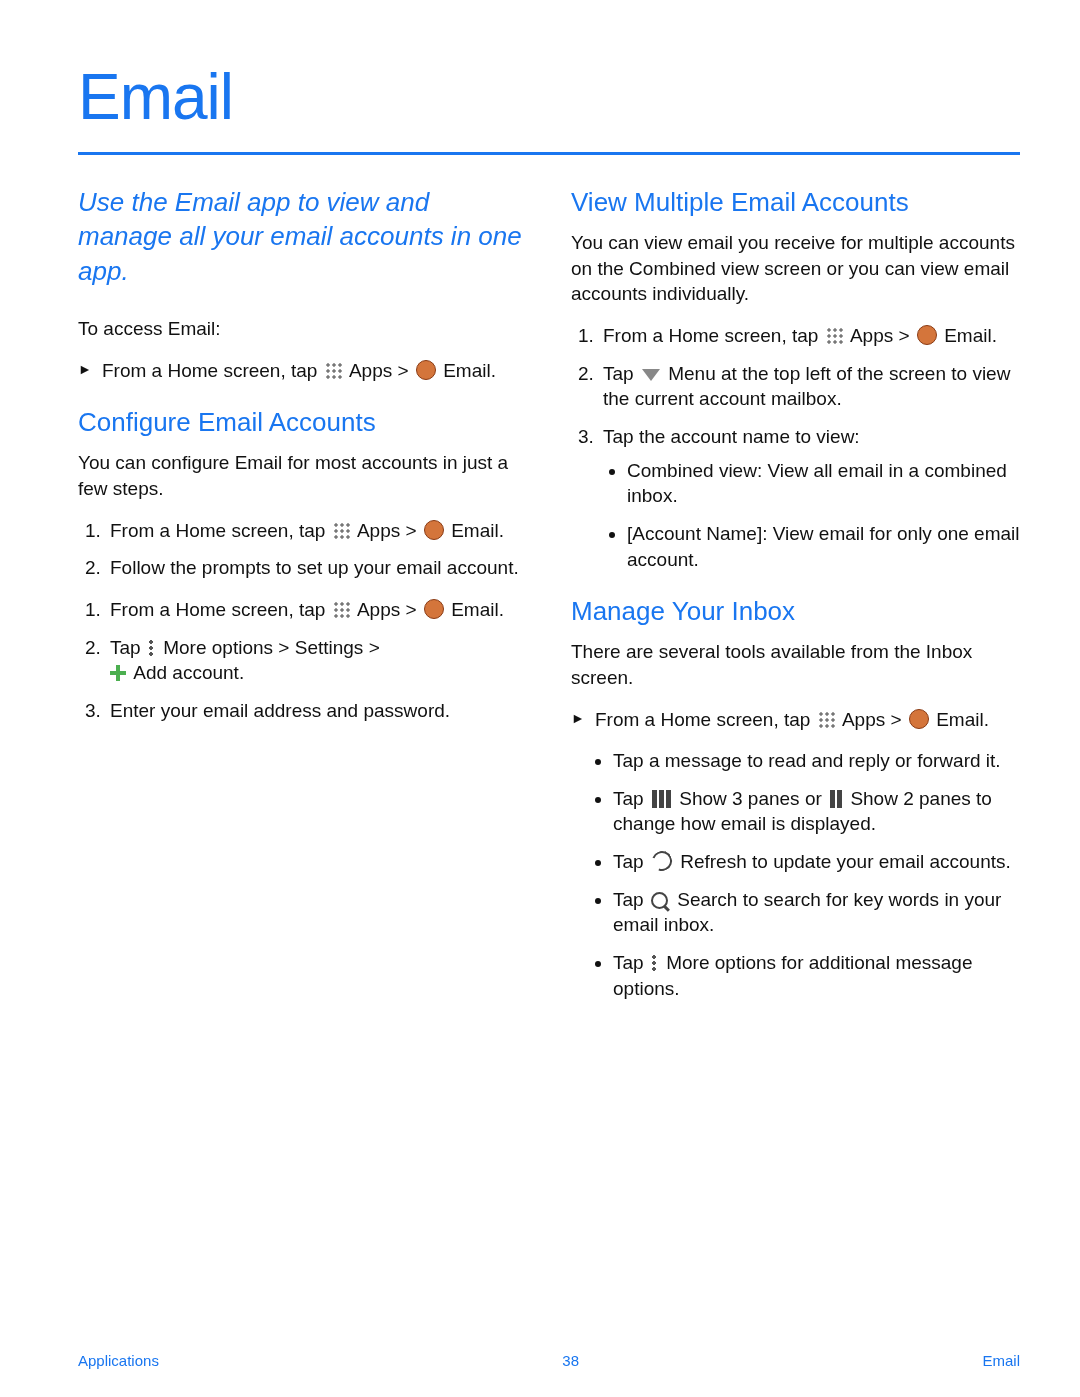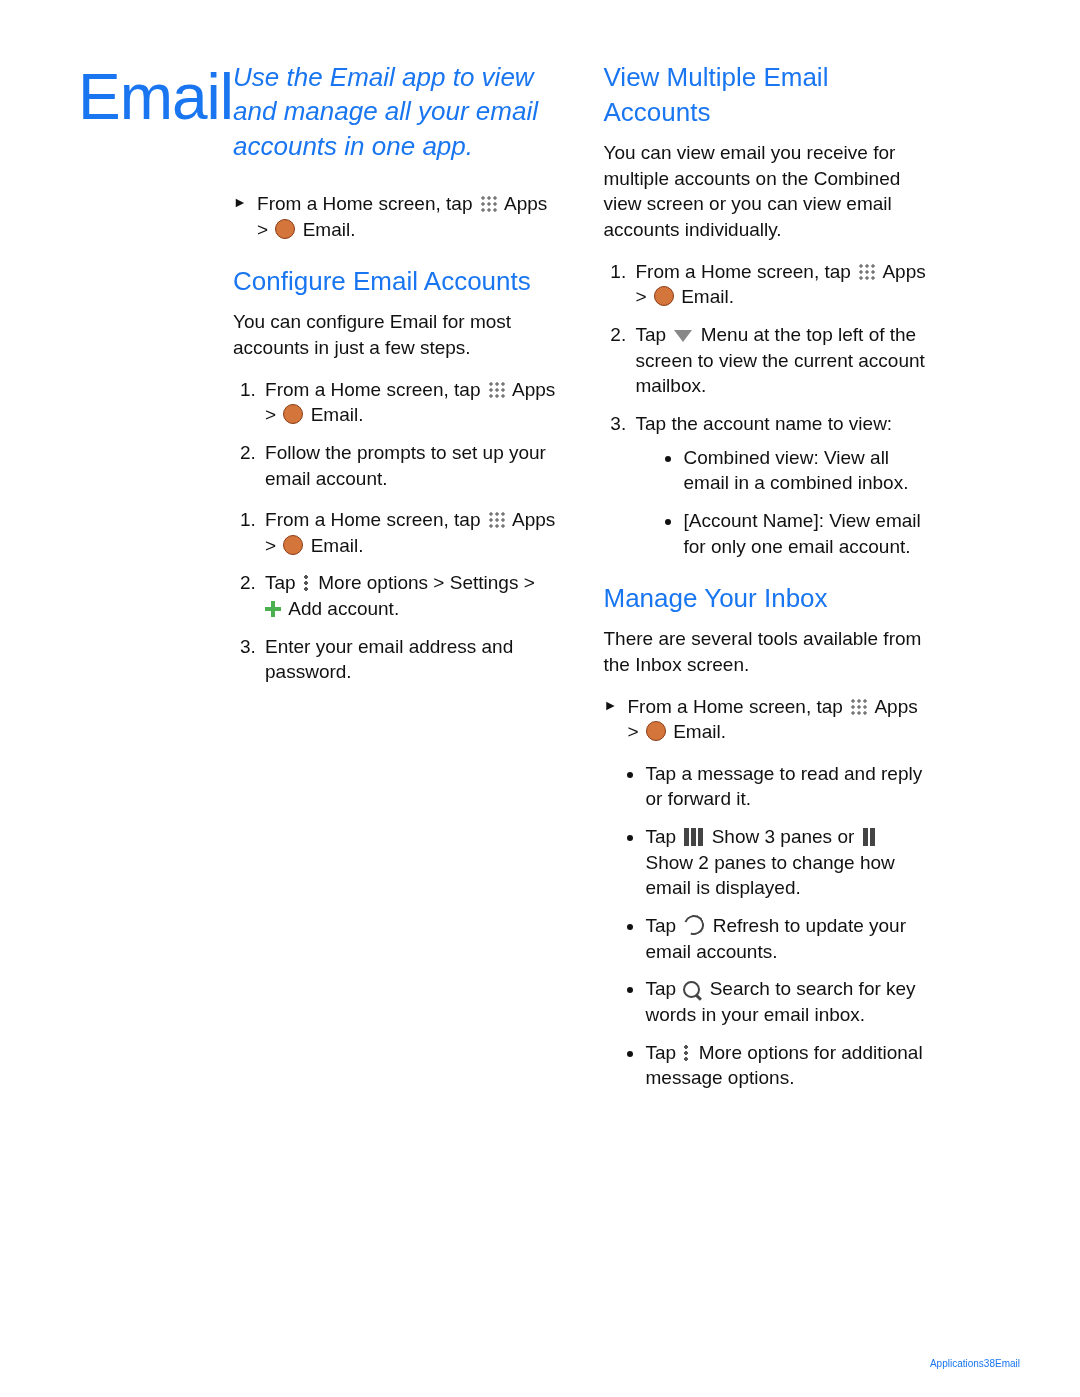--- a/index.html
+++ b/index.html
@@ -11,20 +11,21 @@
   html,body{margin:0;padding:0;background:#fff;}
   .page{
     width:var(--page-w);
     height:var(--page-h);
     box-sizing:border-box;
     padding:60px 60px 28px 78px;
     position:relative;
     font-family:Helvetica,Arial,sans-serif;
     color:var(--body);
     display:flex;
+    flex-direction:column;
   }
   h1.page-title{
     font-size:64px;
     font-weight:400;
     color:var(--blue);
     margin:0 0 18px 0;
     letter-spacing:-1px;
   }
   hr.rule{
     border:none;
@@ -49,21 +50,21 @@
     color:var(--blue);
     font-weight:400;
     font-size:26px;
     margin:22px 0 10px 0;
   }
   ol{margin:0 0 16px 0;padding-left:28px;}
   ol>li{margin-bottom:12px;padding-left:4px;}
   ul.bullets{list-style:disc;margin:4px 0 12px 0;padding-left:42px;}
   ul.bullets>li{margin-bottom:12px;}
   ul.sub{list-style:disc;margin:8px 0 0 0;padding-left:24px;}
-  ul.sub>li{margin-bottom:12px;margin-left:24px;}
+  ul.sub>li{margin-bottom:12px;}
   .b{font-weight:400;}
   .note{color:var(--blue);margin-top:6px;}
   .arrow-line{padding-left:24px;position:relative;margin-bottom:16px;}
   .arrow-line::before{content:"►";position:absolute;left:0;top:2px;font-size:14px;}
   
   .ic{display:inline-block;vertical-align:middle;position:relative;}
   .ic-apps{
     width:18px;height:18px;margin:0 2px;
     background:
       radial-gradient(circle,#777 35%,transparent 39%) 0 0/6px 6px,
@@ -108,37 +109,38 @@
   }
   .ic-search{
     width:13px;height:13px;border:2.5px solid #444;border-radius:50%;
     vertical-align:-3px;margin:0 4px 0 2px;
   }
   .ic-search::after{
     content:"";position:absolute;width:2.5px;height:7px;background:#444;
     left:12px;top:11px;transform:rotate(-45deg);
   }
   .footer{
-    display:flex;justify-content:center;
-    color:var(--blue);font-size:10px;
+    display:flex;justify-content:space-between;
+    color:var(--blue);font-size:15px;
     margin-top:auto;padding-top:18px;
   }
 </style>
 </head>
 <body>
 
 <div class="page">
   <h1 class="page-title">Email</h1>
   <hr class="rule">
 
   <div class="columns">
 
     <div class="col">
       <p class="intro">Use the Email app to view and manage all your email accounts in one app.</p>
 
+      <p>To access Email:</p>
       <p class="arrow-line">
         <span>From a Home screen, tap </span>
         <span class="ic ic-apps"></span>
         <span class="b">Apps</span>
         <span class="b"> &gt; </span>
         <span class="ic ic-email"></span>
         <span class="b">Email</span><span>.</span>
       </p>
 
       <h2 class="section">Configure Email Accounts</h2>

